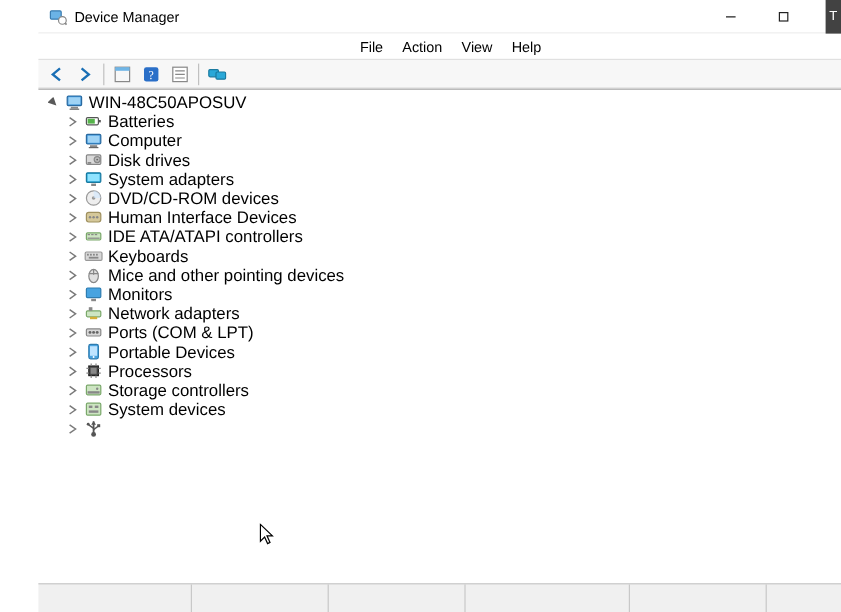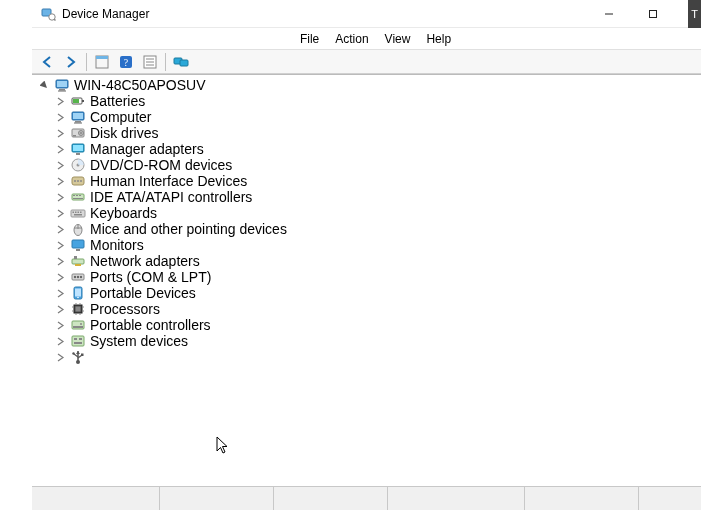--- a/index.html
+++ b/index.html
@@ -428,21 +428,21 @@
             <li>
               <div class="node">
                 <span class="expander">
                   <svg width="9" height="9" viewBox="0 0 9 9">
                     <path d="M2 1 L7 4.5 L2 8" fill="none" stroke="#7a7a7a" stroke-width="1.2"></path>
                   </svg>
                 </span>
                 <svg class="node-icon" viewBox="0 0 16 16">
                   <use href="#ic-display"></use>
                 </svg>
-                <span class="node-label">Manager adapters</span>
+                <span class="node-label">System adapters</span>
               </div>
             </li>
             <li>
               <div class="node">
                 <span class="expander">
                   <svg width="9" height="9" viewBox="0 0 9 9">
                     <path d="M2 1 L7 4.5 L2 8" fill="none" stroke="#7a7a7a" stroke-width="1.2"></path>
                   </svg>
                 </span>
                 <svg class="node-icon" viewBox="0 0 16 16">
@@ -571,21 +571,21 @@
             <li>
               <div class="node">
                 <span class="expander">
                   <svg width="9" height="9" viewBox="0 0 9 9">
                     <path d="M2 1 L7 4.5 L2 8" fill="none" stroke="#7a7a7a" stroke-width="1.2"></path>
                   </svg>
                 </span>
                 <svg class="node-icon" viewBox="0 0 16 16">
                   <use href="#ic-storage"></use>
                 </svg>
-                <span class="node-label">Portable controllers</span>
+                <span class="node-label">Storage controllers</span>
               </div>
             </li>
             <li>
               <div class="node">
                 <span class="expander">
                   <svg width="9" height="9" viewBox="0 0 9 9">
                     <path d="M2 1 L7 4.5 L2 8" fill="none" stroke="#7a7a7a" stroke-width="1.2"></path>
                   </svg>
                 </span>
                 <svg class="node-icon" viewBox="0 0 16 16">

